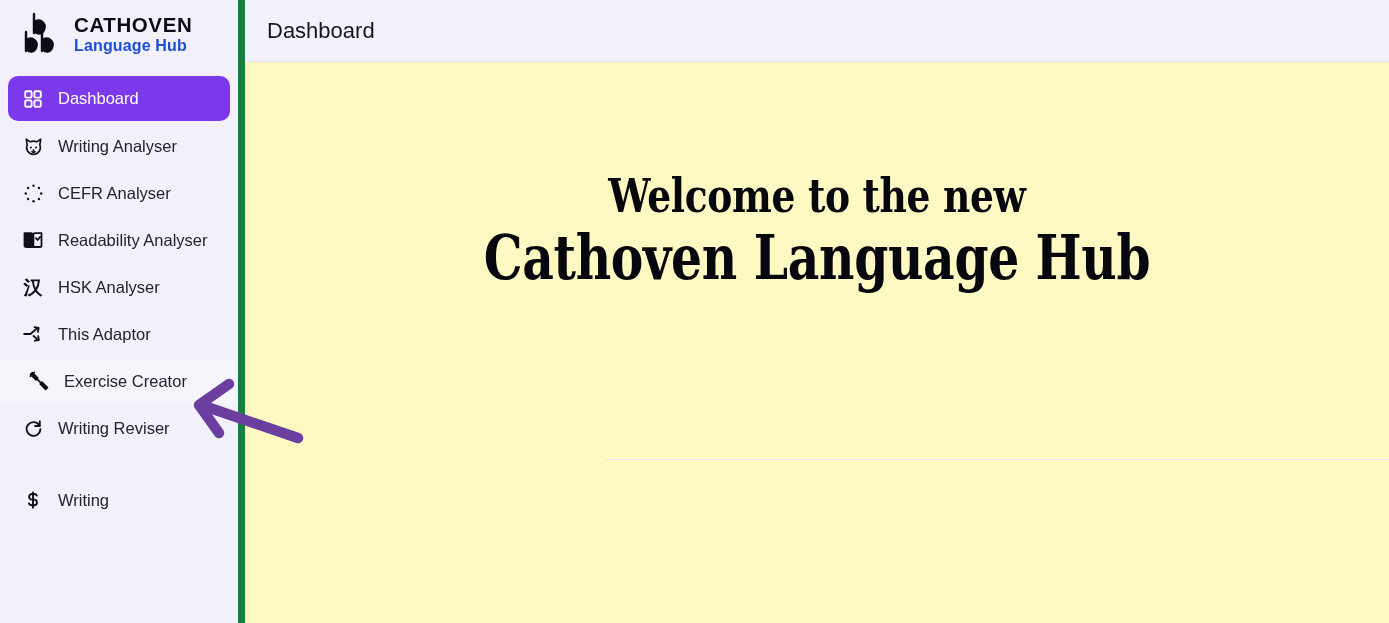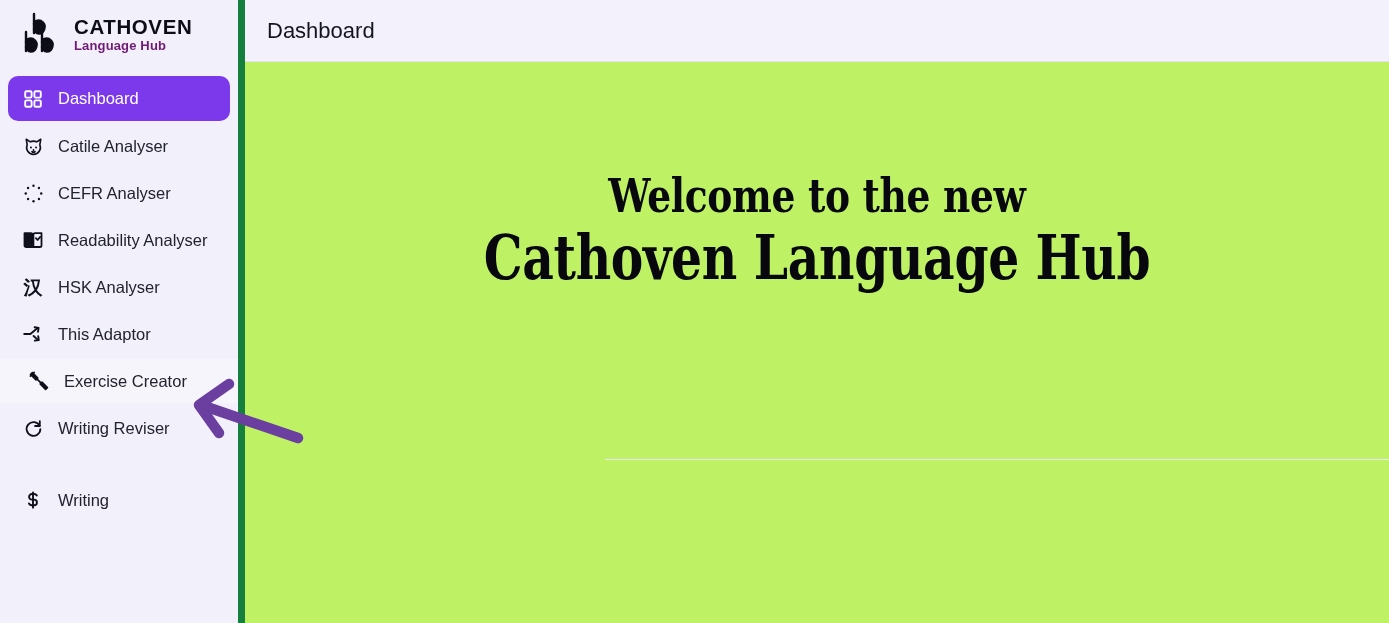--- a/index.html
+++ b/index.html
@@ -26,22 +26,22 @@
     padding-left:18px;
     gap:10px;
   }
   .brand-mark { width:46px; height:50px; flex:0 0 46px; position:relative; }
   .brand-text { display:flex; flex-direction:column; justify-content:center; }
   .brand-title {
     font-size:20.5px; font-weight:bold; letter-spacing:0.6px;
     color:#0d0d17; line-height:1.04;
   }
   .brand-sub {
-    font-size:13px; font-weight:bold; letter-spacing:0.15px;
-    color:#701a75; line-height:1.25; margin-top:1px;
+    font-size:16px; font-weight:bold; letter-spacing:0.15px;
+    color:#1d4ed8; line-height:1.25; margin-top:1px;
   }
 
   .nav-main { padding-top:6px; }
   .nav-item {
     display:flex; align-items:center;
     gap:14px;
     height:44px;
     margin:3px 8px;
     padding-left:14px;
     border-radius:10px;
@@ -84,21 +84,21 @@
     height:62px; flex:0 0 62px;
     background:#f2f1fc;
     border-bottom:1px solid #e4e2f1;
     display:flex; align-items:center;
     padding-left:22px;
   }
   .topbar-title { font-size:22px; color:#15151f; }
 
   .content {
     flex:1 1 auto;
-    background:#bef264;
+    background:#fef9c3;
     position:relative;
     overflow:hidden;
   }
   .hero {
     position:absolute;
     left:50%; transform:translateX(-50%);
     top:106px;
     width:900px;
     text-align:center;
   }
@@ -184,21 +184,21 @@
       <div class="nav-item">
         <span class="ico">
           <svg width="21" height="21" viewBox="0 0 22 22" fill="none" stroke="currentColor" stroke-width="1.7" stroke-linejoin="round">
             <path d="M4.4 9.2 L3.4 3.4 L7.6 6.1 A9 9 0 0 1 14.4 6.1 L18.6 3.4 L17.6 9.2 A7.2 7.2 0 1 1 4.4 9.2 Z"></path>
             <circle cx="8.3" cy="12" r="1.05" fill="currentColor" stroke="none"></circle>
             <circle cx="13.7" cy="12" r="1.05" fill="currentColor" stroke="none"></circle>
             <path d="M11 14.4 L11 15.4" stroke-linecap="round"></path>
             <path d="M9.4 16.4 A2.2 2.2 0 0 0 12.6 16.4" stroke-linecap="round"></path>
           </svg>
         </span>
-        <span>Catile Analyser</span>
+        <span>Writing Analyser</span>
       </div>
 
       <div class="nav-item">
         <span class="ico">
           <svg width="21" height="21" viewBox="0 0 22 22">
             <g fill="currentColor">
               <circle cx="11" cy="2.9" r="1.25"></circle>
               <circle cx="16.7" cy="5.3" r="1.25"></circle>
               <circle cx="19.1" cy="11" r="1.25"></circle>
               <circle cx="16.7" cy="16.7" r="1.25"></circle>

